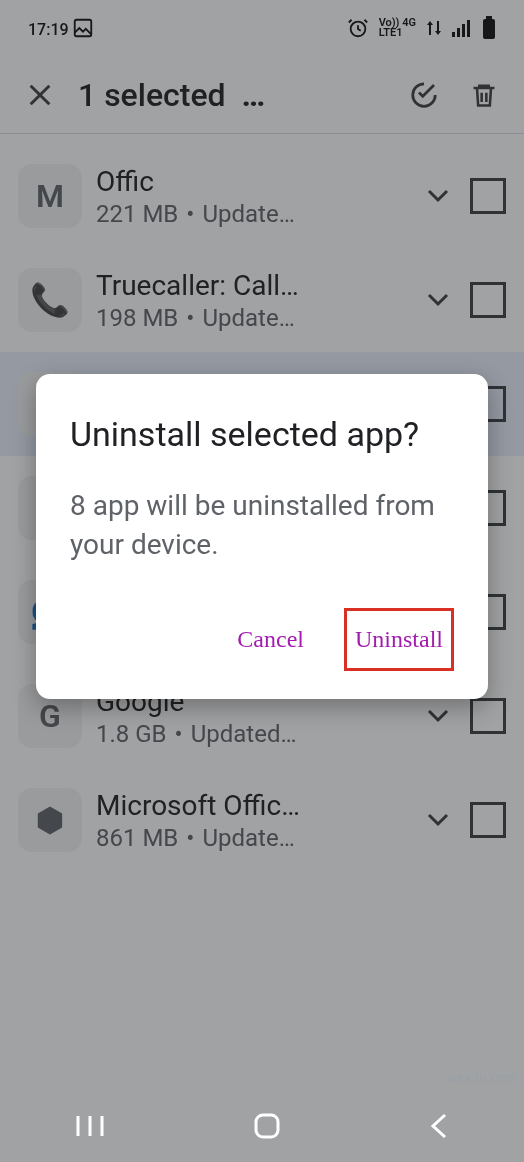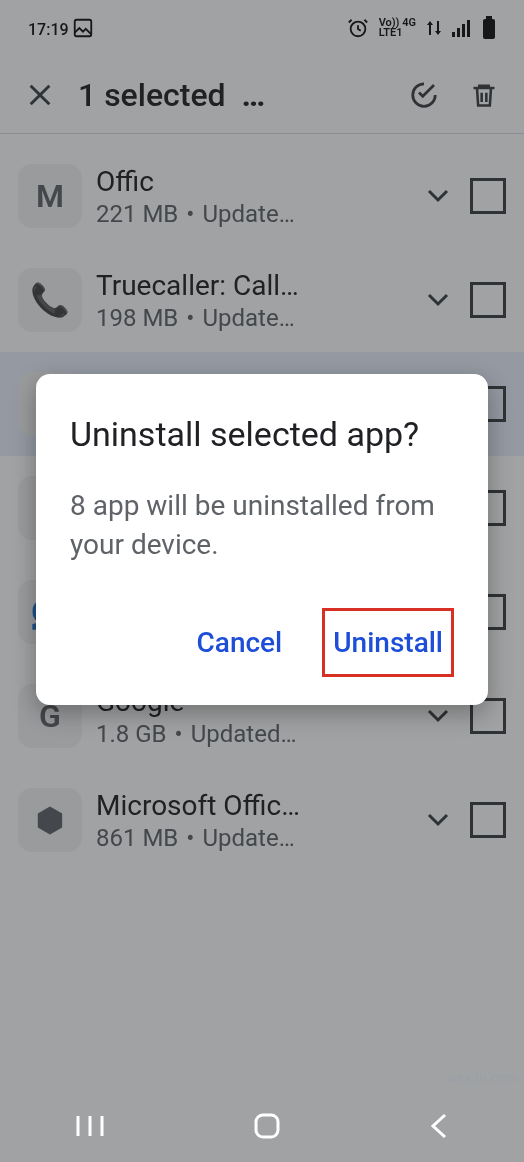--- a/index.html
+++ b/index.html
@@ -31,21 +31,21 @@
   .check { width: 36px; height: 36px; border: 3px solid #3c4043; display:flex; align-items:center; justify-content:center; }
 
   
   .scrim { position: absolute; inset: 0; background: rgba(32,33,36,0.42); }
 
   
   .dialog { position: absolute; left: 36px; right: 36px; top: 374px; background: #fff; border-radius: 14px; padding: 38px 34px 28px 34px; box-shadow: 0 8px 24px rgba(0,0,0,0.3); }
   .dialog-title { font-size: 34px; color: #202124; font-weight: 400; line-height: 1.35; margin-bottom: 28px; }
   .dialog-body { font-size: 28px; color: #5f6368; line-height: 1.4; }
   .dialog-actions { display: flex; justify-content: flex-end; gap: 30px; margin-top: 44px; align-items: center; }
-  .dialog-btn { font-size: 28px; font-weight: 500; color: #1d4ed8; padding: 8px 10px; cursor: pointer; }
+  .dialog-btn { font-size: 24px; font-weight: 500; color: #a21caf; padding: 8px 10px; cursor: pointer; font-family: Liberation Serif, serif; }
   .highlight-box { border: 3px solid #d93025; padding: 15px 8px; }
 
   
   .navbar { position: absolute; bottom: 0; left: 0; right: 0; height: 72px; display: flex; align-items: center; justify-content: space-around; background: transparent; }
   .nav-icon { color: #fff; }
 
   .watermark { position: absolute; right: 6px; bottom: 76px; font-size: 14px; color: #9aa0a6; }
 
   svg { display:block; }
 </style>

